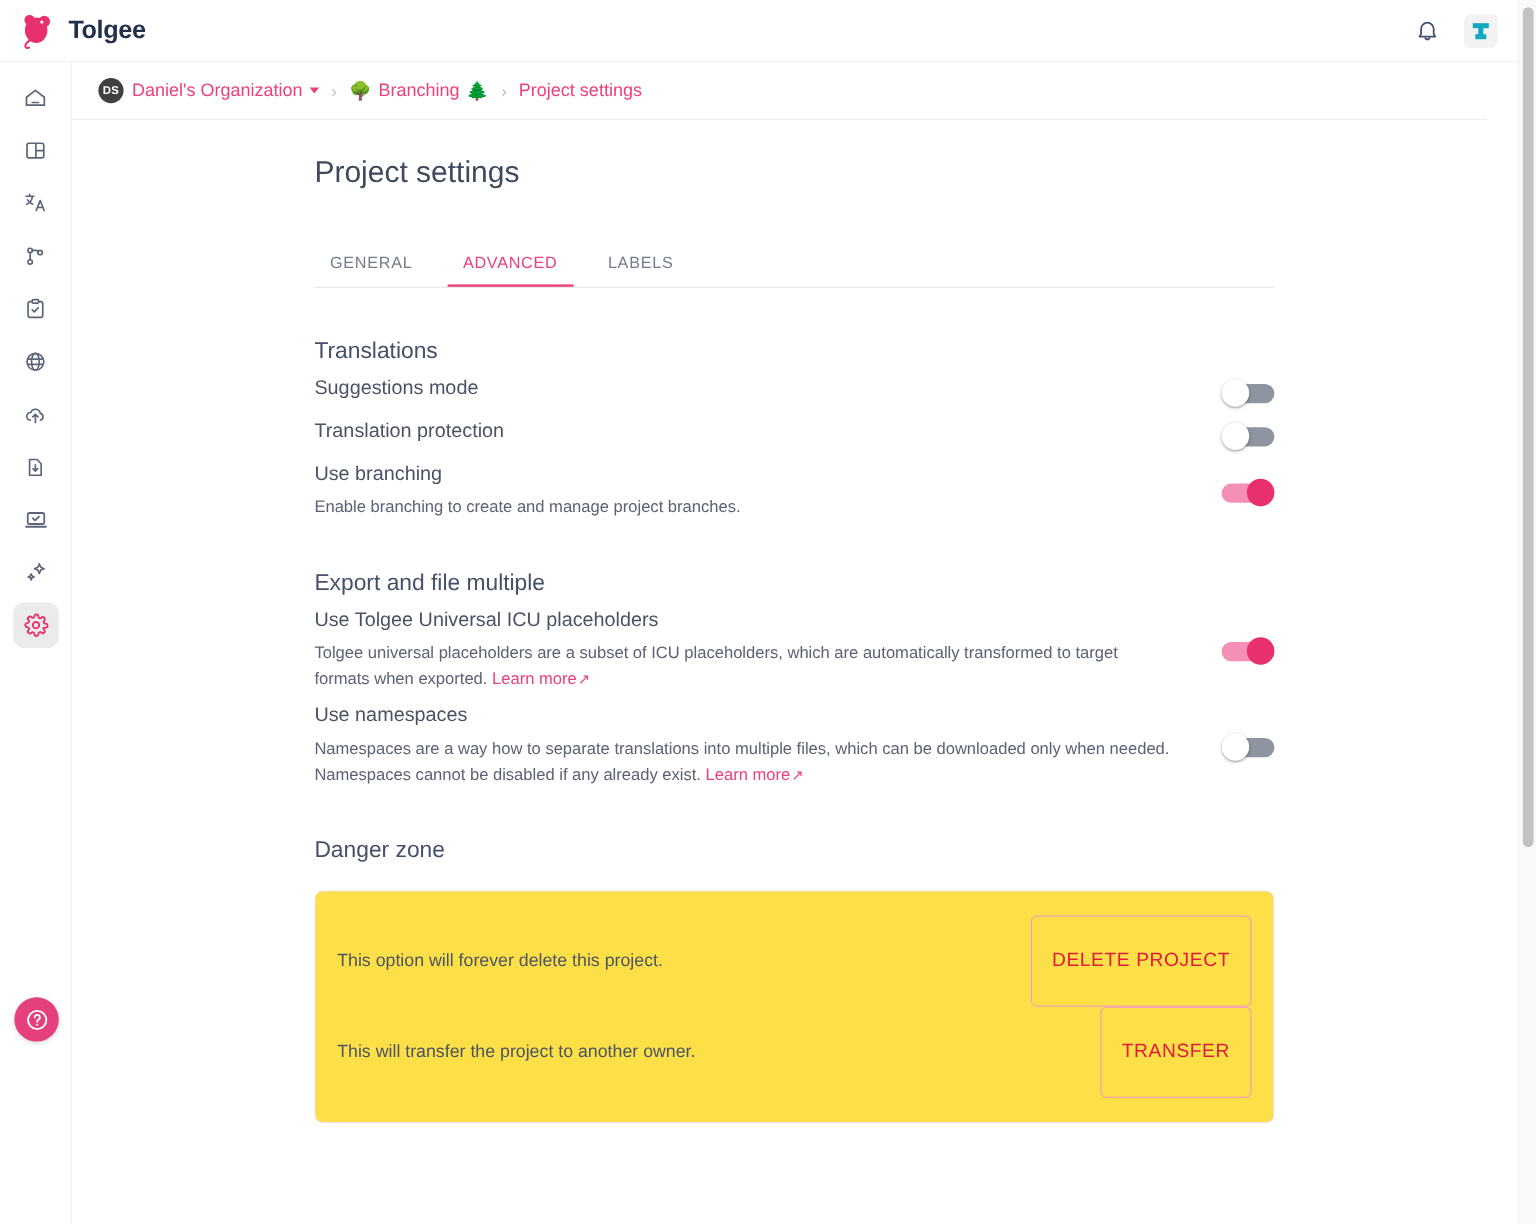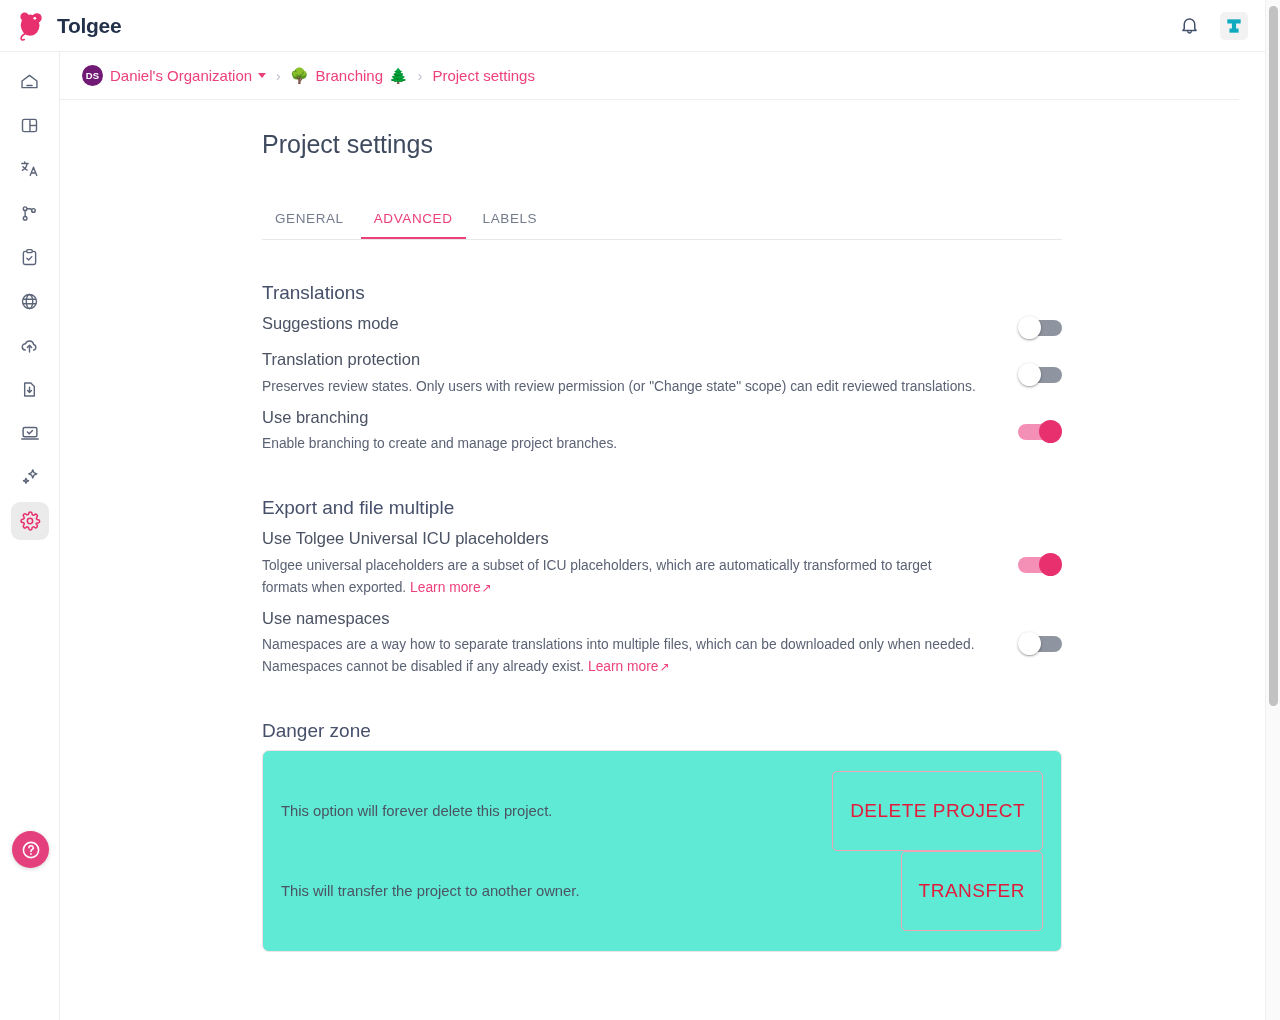--- a/index.html
+++ b/index.html
@@ -85,21 +85,21 @@
   .breadcrumb-bar {
     height: 48px;
     display: flex; align-items: center;
     padding-left: 22px;
     border-bottom: 1px solid #eceef1;
     margin-right: 33px;
     font-size: 15px;
   }
   .crumb-avatar {
     width: 21px; height: 21px; border-radius: 50%;
-    background: #701a75; color: #fff;
+    background: #404040; color: #fff;
     font-size: 9.5px; font-weight: bold;
     display: flex; align-items: center; justify-content: center;
     letter-spacing: 0.2px;
     margin-right: 7px;
   }
   .crumb-link {
     color: #ec407a; text-decoration: none; cursor: pointer;
     white-space: nowrap;
   }
   .crumb-plain { color: #ec407a; white-space: nowrap; }
@@ -120,21 +120,21 @@
   .page-inner {
     width: 800px; margin-left: 202px; padding-top: 22px;
   }
   .page-title {
     font-size: 25px; color: #3f4a5e; font-weight: normal;
     margin: 0 0 0 0; padding: 8px 0 0 0;
   }
 
   
   .tabs {
-    display: flex; gap: 4px;
+    display: flex; gap: 16px;
     border-bottom: 1px solid #e6e8ec;
     margin-top: 40px;
   }
   .tab {
     font-size: 13.5px; letter-spacing: 0.6px;
     color: #747c8c; padding: 12px 13px 11px 13px;
     cursor: pointer; background: none; border: none;
     border-bottom: 2px solid transparent;
     font-family: inherit;
   }
@@ -184,38 +184,38 @@
   }
   .toggle.on .track {
     left: 0; background: #f48fb6;
   }
   .toggle.on .knob {
     left: 21px; background: #e8306f; box-shadow: none;
   }
 
   
   .danger-panel {
-    margin-top: 8px;
-    background: #5eead4;
+    margin-top: 22px;
+    background: #fde047;
     border: 1px solid #f0e2e6;
     border-radius: 7px;
     padding: 20px 18px 20px 18px;
   }
   .danger-row {
     display: flex; align-items: center;
     min-height: 50px;
   }
   .danger-text {
     flex: 1; font-size: 14.8px; color: #4b5364;
   }
   .danger-btn {
     background: transparent;
     border: 1px solid #efa3b3;
     color: #e21b3c;
-    font-size: 19px; letter-spacing: 0.5px;
+    font-size: 16px; letter-spacing: 0.5px;
     padding: 28px 17px;
     border-radius: 5px; cursor: pointer;
     font-family: inherit; white-space: nowrap;
   }
 
   
   .scrollbar-track {
     position: absolute; top: 0; right: 0;
     width: 15px; height: 1020px; background: #fafafa;
     border-left: 1px solid #f0f0f0;
@@ -385,21 +385,20 @@
         </div>
         <div class="toggle">
           <span class="track"></span>
           <span class="knob"></span>
         </div>
       </div>
 
       <div class="setting-row">
         <div class="setting-texts">
           <div class="setting-title">Translation protection</div>
-          <p class="setting-desc">Preserves review states. Only users with review permission (or "Change state" scope) can edit reviewed translations.</p>
         </div>
         <div class="toggle">
           <span class="track"></span>
           <span class="knob"></span>
         </div>
       </div>
 
       <div class="setting-row">
         <div class="setting-texts">
           <div class="setting-title">Use branching</div>

